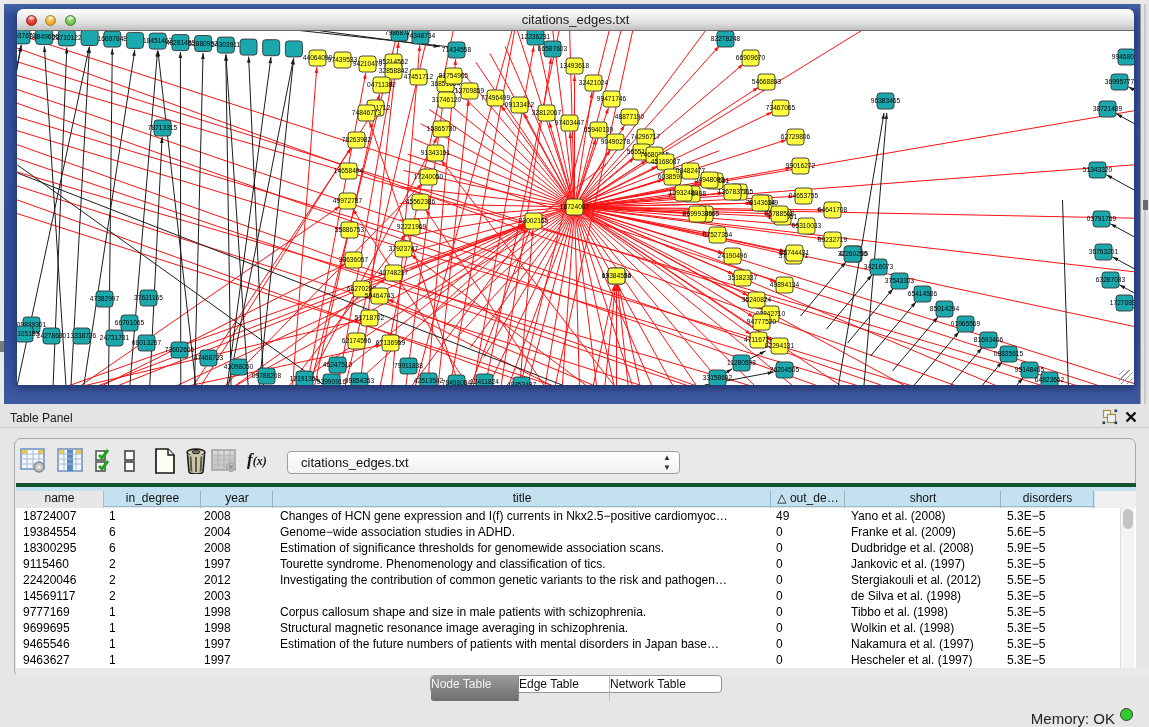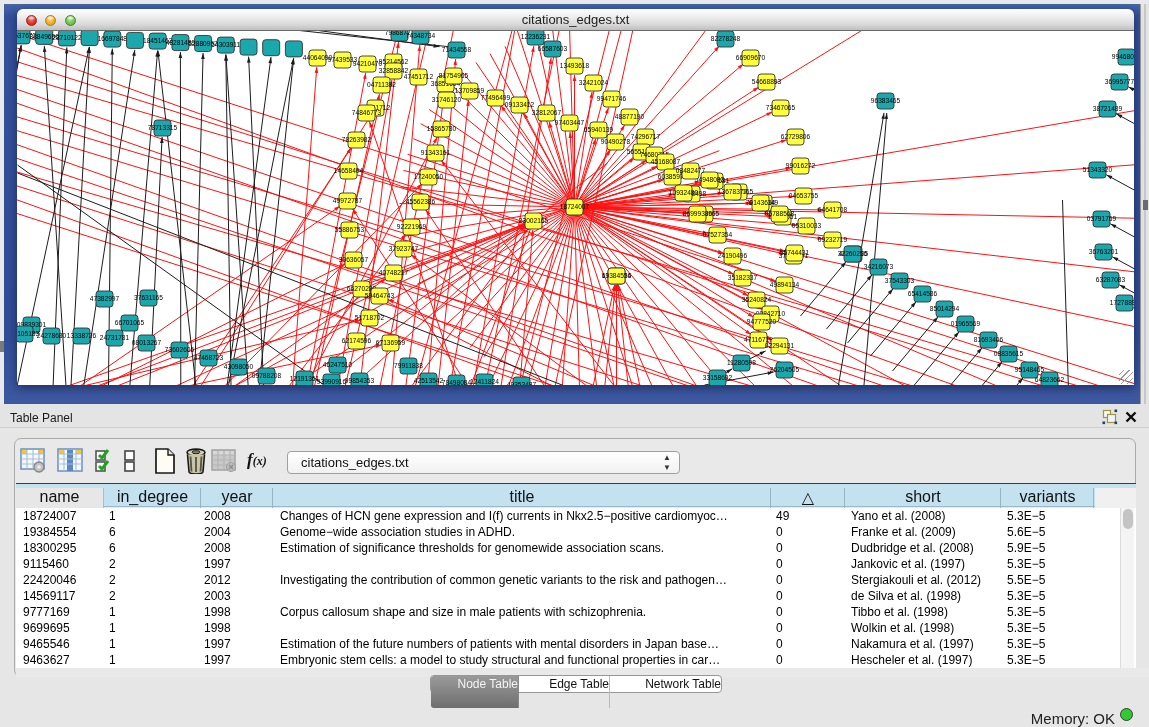--- a/index.html
+++ b/index.html
@@ -16,32 +16,32 @@
  repeating-linear-gradient(135deg,transparent 0,transparent 3px,#999 3px,#999 4px)}
 #panel{position:absolute;left:0;top:404px;width:1149px;height:323px;background:#e6e6e6}
 #panel .hd{position:absolute;left:0;top:0;width:100%;height:24px;background:#e4e4e4;border-bottom:1px solid #cfcfcf}
 #panel .hd .t{position:absolute;left:10px;top:7px;font-size:12px;color:#1a1a1a}
 #float{position:absolute;left:1102px;top:5px;width:16px;height:16px}
 #xbtn{position:absolute;left:1125px;top:7px}
 #box{position:absolute;left:14px;top:34px;width:1122px;height:239px;border:1px solid #a9a9a9;border-radius:7px;background:#e9e9e9}
 .ic{position:absolute;top:9px}
 #combo{position:absolute;left:272px;top:12px;width:393px;height:23px;background:linear-gradient(180deg,#ffffff,#f1f1f1);border:1px solid #9f9f9f;border-radius:4px;font-size:13px;color:#111;line-height:21px;padding-left:13px}
 #combo .ar{position:absolute;right:8px;top:1px;font-size:8px;color:#333;line-height:10px;text-align:center}
-#thead{position:absolute;left:1px;top:44px;width:1120px;height:24px;background:#c3e1ef;border-top:1px solid #14532d;border-bottom:1px solid #9bb8c6;font-size:16px;color:#111}
+#thead{position:absolute;left:1px;top:44px;width:1120px;height:24px;background:#c3e1ef;border-top:4px solid #14532d;border-bottom:1px solid #9bb8c6;font-size:12px;color:#111}
 #thead span{position:absolute;top:4px;text-align:center;border-right:1px solid #96b4c2;height:24px}
 #tbody{position:absolute;left:1px;top:69px;width:1120px;height:160px;background:#fff;font-size:12px;color:#000}
 .tr{position:absolute;left:0;width:100%;height:16px;line-height:16px;white-space:nowrap}
 .tr span{position:absolute;overflow:hidden}
 .c0{left:7px;width:80px}.c1{left:93px;width:90px}.c2{left:188px;width:68px}.c3{left:264px;width:490px}
 .c4{left:760px;width:68px}.c5{left:835px;width:148px}.c6{left:991px;width:86px}
 #vsb{position:absolute;left:1105px;top:69px;width:14px;height:160px;background:#f4f4f4;border-left:1px solid #dcdcdc}
 #vsb .th{position:absolute;left:2px;top:1px;width:10px;height:20px;border-radius:5px;background:#c4c4c4}
 #below{position:absolute;left:1px;top:229px;width:1133px;height:9px;background:#e9e9e9}
 #tabs{position:absolute;left:430px;top:271px;height:18px;border:1px solid #979797;border-radius:4px;background:#fff;font-size:12px}
-#tabs span{display:inline-block;height:32px;line-height:16px;text-align:right;vertical-align:top}
+#tabs span{display:inline-block;height:25px;line-height:16px;text-align:left;vertical-align:top}
 #tabs .sel{background:linear-gradient(180deg,#9a9a9a,#6e6e6e);color:#f4f4f4;border-radius:3px 0 0 3px;border-right:1px solid #888}
 #tabs .n{color:#111}
 #mem{position:absolute;right:34px;top:306px;font-size:15px;color:#222}
 #gdot{position:absolute;left:1120px;top:304px;width:13px;height:13px;border-radius:50%;background:#2ecc2e;border:1.5px solid #3a3a3a}
 svg text{font-family:"Liberation Sans",sans-serif}
 </style></head><body>
 <div id="app">
 <div id="blue"></div>
 <div id="rstrip">
       <div class="groove"></div>
@@ -758,21 +758,21 @@
   </svg>
   <div class="ic" style="left:232px;top:11px;font-family:'Liberation Serif',serif;font-style:italic;font-weight:bold;font-size:17px;color:#111">f<span style="font-size:12px">(x)</span></div>
   <div id="combo">citations_edges.txt<span class="ar">▲<br>▼</span></div>
   <div id="thead">
     <span style="left:0;width:88px;background:#e7e7e7;border-right:1px solid #b9b9b9">name</span>
     <span style="left:89px;width:96px">in_degree</span>
     <span style="left:186px;width:71px">year</span>
     <span style="left:258px;width:497px">title</span>
     <span style="left:756px;width:73px">△ out_de…</span>
     <span style="left:830px;width:155px">short</span>
-    <span style="left:986px;width:92px">variants</span>
+    <span style="left:986px;width:92px">disorders</span>
     <span style="left:1079px;width:41px;background:#f0f0f0;border-right:none"></span>
   </div>
   <div id="tbody">
           <div class="tr" style="top:0px">
 <span class="c0">18724007</span>
             <span class="c1">1</span>
             <span class="c2">2008</span>
             <span class="c3">Changes of HCN gene expression and I(f) currents in Nkx2.5−positive cardiomyoc…</span>
             <span class="c4">49</span>
             <span class="c5">Yano et al. (2008)</span>
@@ -793,20 +793,21 @@
             <span class="c2">2008</span>
             <span class="c3">Estimation of significance thresholds for genomewide association scans.</span>
             <span class="c4">0</span>
             <span class="c5">Dudbridge et al. (2008)</span>
             <span class="c6">5.9E−5</span>
           </div>
           <div class="tr" style="top:48px">
 <span class="c0">9115460</span>
             <span class="c1">2</span>
             <span class="c2">1997</span>
+            <span class="c3">Tourette syndrome. Phenomenology and classification of tics.</span>
             <span class="c4">0</span>
             <span class="c5">Jankovic et al. (1997)</span>
             <span class="c6">5.3E−5</span>
           </div>
           <div class="tr" style="top:64px">
 <span class="c0">22420046</span>
             <span class="c1">2</span>
             <span class="c2">2012</span>
             <span class="c3">Investigating the contribution of common genetic variants to the risk and pathogen…</span>
             <span class="c4">0</span>
@@ -827,38 +828,38 @@
             <span class="c2">1998</span>
             <span class="c3">Corpus callosum shape and size in male patients with schizophrenia.</span>
             <span class="c4">0</span>
             <span class="c5">Tibbo et al. (1998)</span>
             <span class="c6">5.3E−5</span>
           </div>
           <div class="tr" style="top:112px">
 <span class="c0">9699695</span>
             <span class="c1">1</span>
             <span class="c2">1998</span>
+            <span class="c3">Structural magnetic resonance image averaging in schizophrenia.</span>
             <span class="c4">0</span>
             <span class="c5">Wolkin et al. (1998)</span>
             <span class="c6">5.3E−5</span>
           </div>
           <div class="tr" style="top:128px">
 <span class="c0">9465546</span>
             <span class="c1">1</span>
             <span class="c2">1997</span>
             <span class="c3">Estimation of the future numbers of patients with mental disorders in Japan base…</span>
             <span class="c4">0</span>
             <span class="c5">Nakamura et al. (1997)</span>
             <span class="c6">5.3E−5</span>
           </div>
           <div class="tr" style="top:144px">
 <span class="c0">9463627</span>
             <span class="c1">1</span>
             <span class="c2">1997</span>
-            <span class="c3">Embryonic stem cells: a model to study structural and functional properties in car…</span>
             <span class="c4">0</span>
             <span class="c5">Hescheler et al. (1997)</span>
             <span class="c6">5.3E−5</span>
           </div>
         </div>
   <div id="vsb">
           <div class="th"></div>
         </div>
   <div id="below"></div>
  </div>

